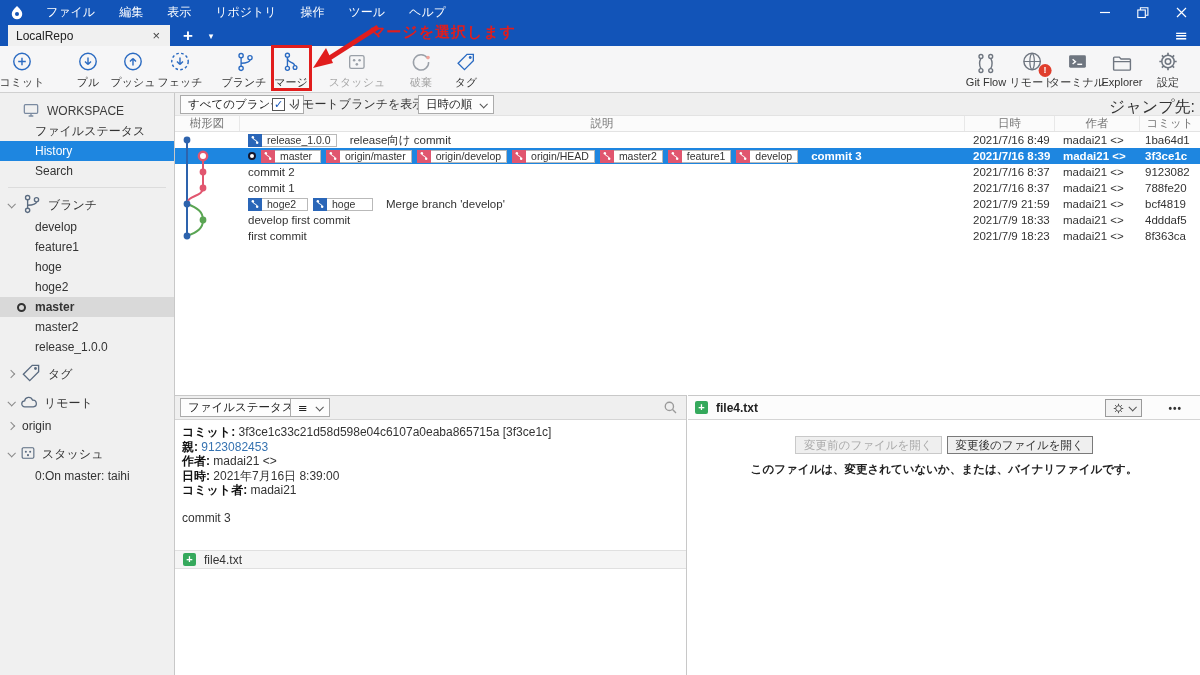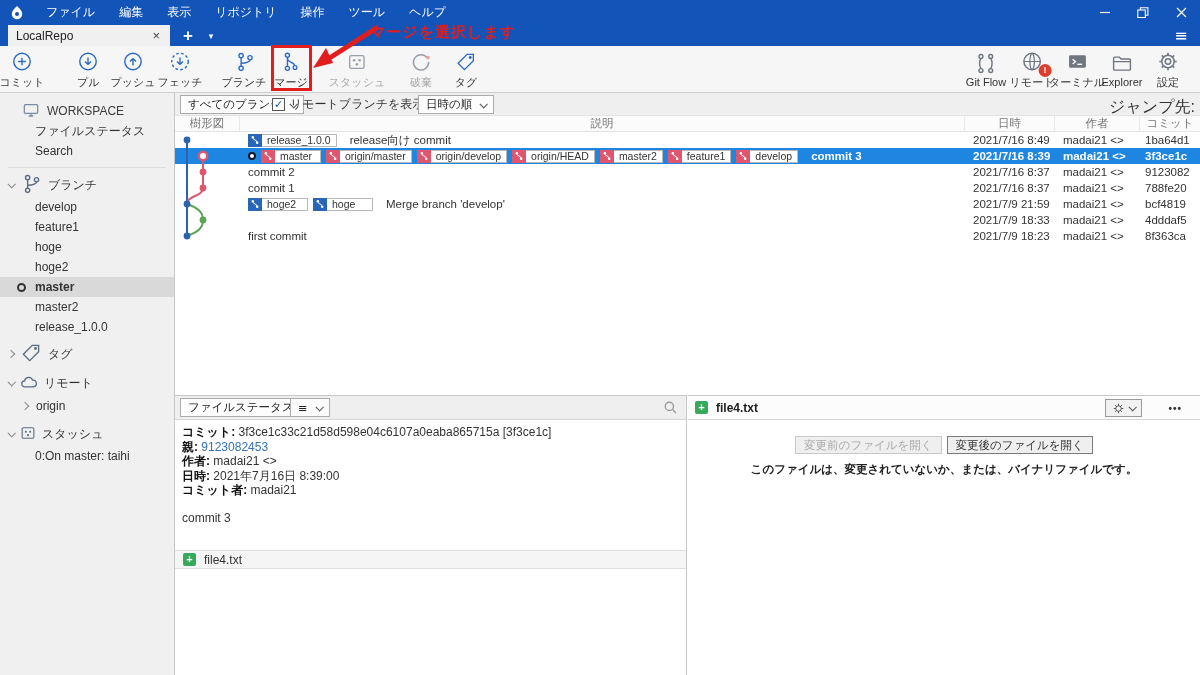--- a/index.html
+++ b/index.html
@@ -49,21 +49,21 @@
     border-right:1px solid #c8c8c8; overflow:hidden; }
   .side-header { margin-top:8px; height:20px; display:flex; align-items:center; padding-left:22px; gap:7px;
     color:#3c3c3c; font-size:12px; }
   .side-item { height:20px; display:flex; align-items:center; padding-left:35px; color:#333; position:relative; }
   .side-item.selected { background:#1E86E0; color:#fff; }
   .side-item.current { background:#d9d9d9; font-weight:bold; padding-left:35px; }
   .side-item .cur-circle { position:absolute; left:17px; width:9px; height:9px; border:2px solid #333;
     border-radius:50%; background:transparent; }
   .side-sep { height:1px; background:#dcdcdc; margin:6px 8px 3px 8px; }
   .side-section { margin-top:5px; height:24px; display:flex; align-items:center; padding-left:8px; gap:6px; color:#333; }
-  .side-sub { height:22px; display:flex; align-items:center; padding-left:22px; gap:8px; color:#333; }
+  .side-sub { height:22px; display:flex; align-items:center; padding-left:8px; gap:8px; color:#333; }
   .chev { width:6px; height:6px; border-right:1.4px solid #8a8a8a; border-bottom:1.4px solid #8a8a8a; display:inline-block; }
   .chev.down { transform:rotate(45deg) translateY(-1px); }
   .chev.right { transform:rotate(-45deg); }
 
   
   #filterbar { position:absolute; left:175px; top:93px; width:1025px; height:22px; background:#efefef; }
   .dd { position:absolute; top:2px; height:19px; background:#fdfdfd; border:1px solid #ababab;
     display:flex; align-items:center; padding:0 7px; font-size:11.5px; color:#222; }
   .dd .chev { margin-left:8px; border-color:#555; }
   #chk-wrap { position:absolute; left:97px; top:3px; display:flex; align-items:center; gap:5px; }
@@ -175,21 +175,21 @@
 <div id="toolbar">
     <div class="tb-btn" style="left: 22px;">
       <span class="ticon">
         <svg width="23" height="23" viewBox="0 0 26 26">
           <circle cx="13" cy="13" r="9.3" fill="none" stroke="#2B6BC2" stroke-width="1.6"></circle>
           <path d="M13 8.7v8.6M8.7 13h8.6" stroke="#2B6BC2" stroke-width="1.6"></path>
         </svg>
       </span>
       <span class="tlabel">コミット</span>
     </div>
-    <div class="tb-btn" style="left: 88px; align-items: flex-end;">
+    <div class="tb-btn" style="left: 88px;">
       <span class="ticon">
         <svg width="23" height="23" viewBox="0 0 26 26">
           <circle cx="13" cy="13" r="9.3" fill="none" stroke="#2B6BC2" stroke-width="1.6"></circle>
           <path d="M13 8.5v8m0 0l-3.4-3.4M13 16.5l3.4-3.4" fill="none" stroke="#2B6BC2" stroke-width="1.6"></path>
         </svg>
       </span>
       <span class="tlabel">プル</span>
     </div>
     <div class="tb-btn" style="left: 133px;">
       <span class="ticon">
@@ -324,20 +324,23 @@
 <div id="sidebar">
     <div class="side-header">
       <span><svg width="18" height="16" viewBox="0 0 26 24">
           <rect x="3" y="4" width="20" height="13" rx="1.5" fill="none" stroke="#7a8aa0" stroke-width="1.9"></rect>
           <path d="M9.5 21h7M13 17v4" stroke="#7a8aa0" stroke-width="1.9"></path>
         </svg></span>
       <span>WORKSPACE</span>
     </div>
     <div class="side-item">
       <span>ファイルステータス</span>
+    </div>
+    <div class="side-item selected">
+      <span>History</span>
     </div>
     <div class="side-item">
       <span>Search</span>
     </div>
     <div class="side-sep"></div>
     <div class="side-section">
       <span class="chev down"></span>
       <span><svg width="22" height="22" viewBox="0 0 26 26">
           <circle cx="9" cy="20.5" r="2.5" fill="none" stroke="#5a6b80" stroke-width="1.6"></circle>
           <circle cx="9" cy="5.5" r="2.5" fill="none" stroke="#5a6b80" stroke-width="1.6"></circle>
@@ -562,20 +565,23 @@
           </span>
           <span class="blabel">hoge</span>
         </span>
         <span style="margin-left: 8px;">Merge branch 'develop'</span>
       </div>
       <div class="cell c-date">2021/7/9  21:59</div>
       <div class="cell c-auth">madai21 &lt;&gt;</div>
       <div class="cell c-hash">bcf4819</div>
     </div>
     <div class="hrow">
+      <div class="cell c-desc">
+        <span>develop first commit</span>
+      </div>
       <div class="cell c-date">2021/7/9  18:33</div>
       <div class="cell c-auth">madai21 &lt;&gt;</div>
       <div class="cell c-hash">4dddaf5</div>
     </div>
     <div class="hrow">
       <div class="cell c-desc">
         <span>first commit</span>
       </div>
       <div class="cell c-date">2021/7/9  18:23</div>
       <div class="cell c-auth">madai21 &lt;&gt;</div>

